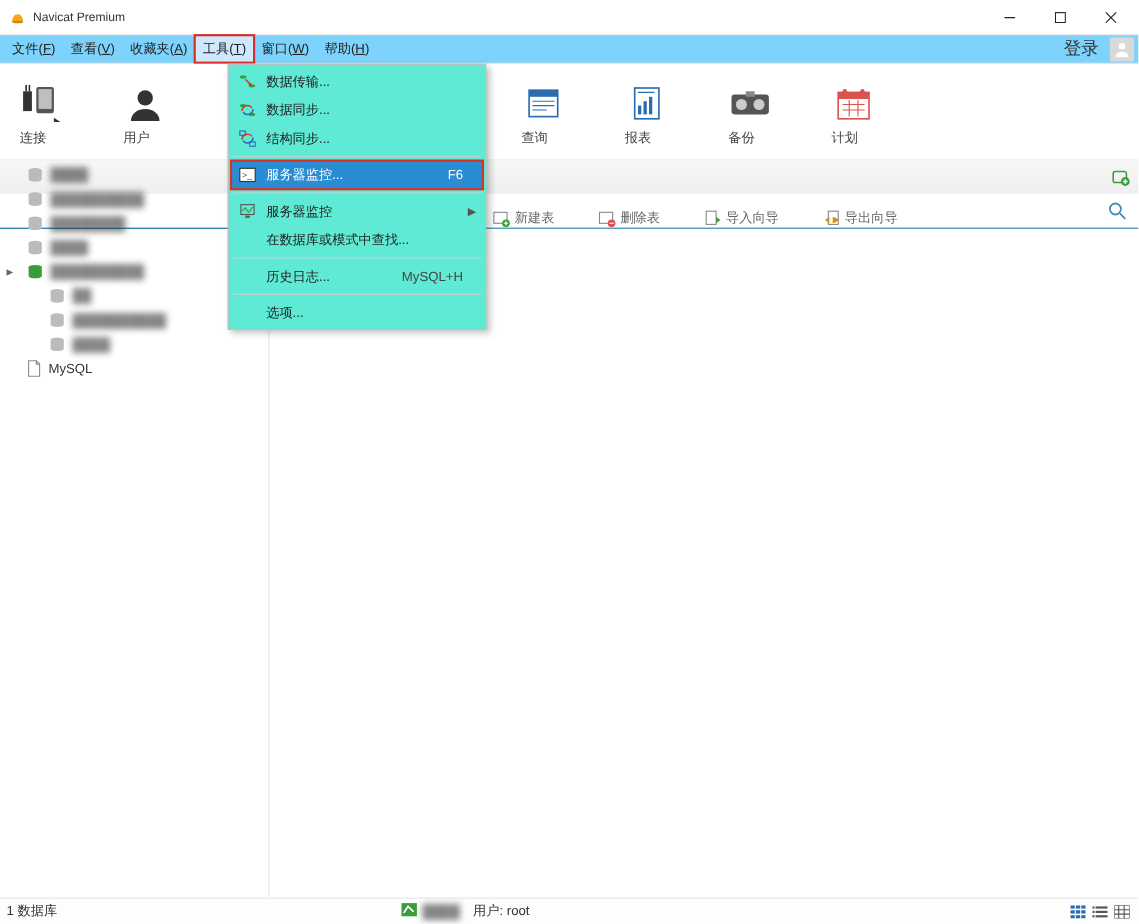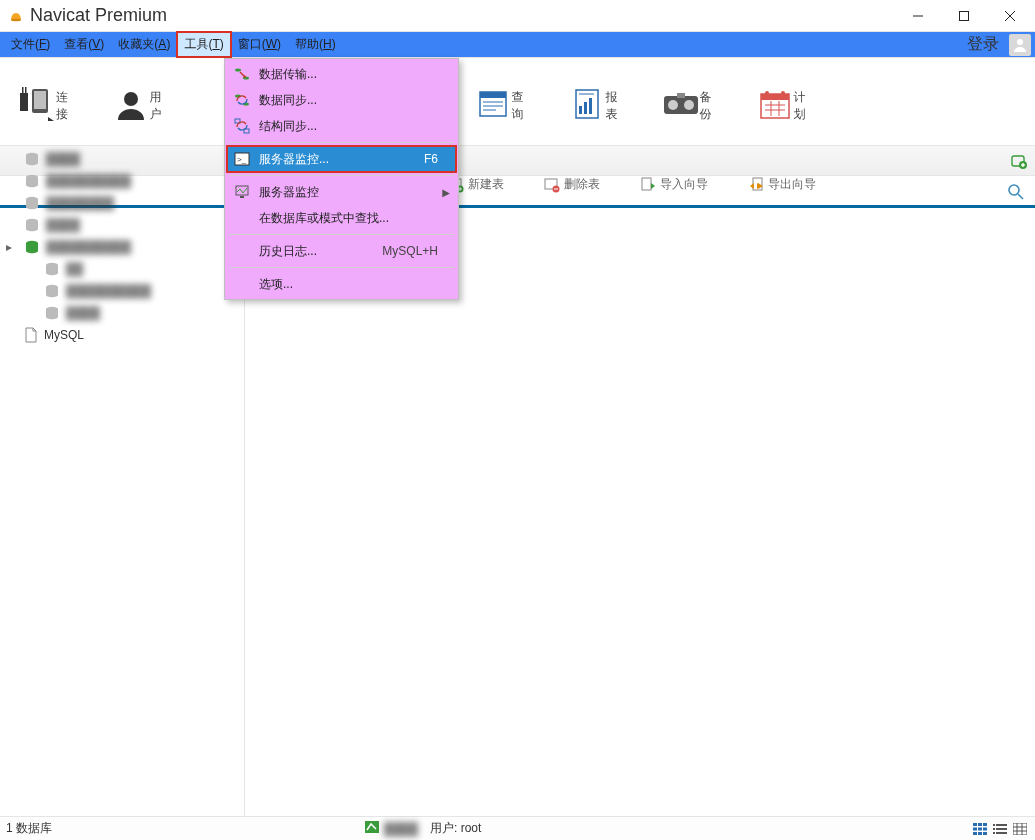--- a/index.html
+++ b/index.html
@@ -1,46 +1,46 @@
 <!DOCTYPE html>
 <html><head>
 <meta charset="utf-8">
 <style>
   * { box-sizing: border-box; margin: 0; padding: 0; font-family: "Microsoft YaHei", "Segoe UI", sans-serif; }
   body { width: 1035px; height: 840px; background: #fff; overflow: hidden; position: relative; font-size: 12px; }
 
   
   .titlebar { height: 32px; display: flex; align-items: center; padding: 0 2px 0 8px; border-bottom: 1px solid #e5e5e5; }
   .titlebar .logo { width: 16px; height: 16px; margin-right: 6px; }
-  .titlebar .title { font-size: 18px; color: #333; flex: 0 0 auto; }
+  .titlebar .title { font-size: 11px; color: #333; flex: 0 0 auto; }
   .titlebar .spacer { flex: 1; }
   .winbtn { width: 46px; height: 32px; display: flex; align-items: center; justify-content: center; color: #222; }
   .winbtn svg { width: 10px; height: 10px; }
 
   
-  .menubar { height: 26px; display: flex; align-items: center; padding: 0 4px; border-bottom: 1px solid #e5e5e5; background: #3b82f6; }
+  .menubar { height: 26px; display: flex; align-items: center; padding: 0 4px; border-bottom: 1px solid #e5e5e5; background: #7dd3fc; }
   .menuitem { padding: 4px 7px; font-size: 12px; color: #222; cursor: default; }
   .menuitem .ul { text-decoration: underline; }
   .menuitem.active { background: #cde8ff; }
   .menuitem.highlight { outline: 2px solid #d93025; outline-offset: -1px; }
   .menubar .spacer { flex: 1; }
   .login { padding: 4px 6px; font-size: 16px; color: #333; }
   .avatar { width: 22px; height: 22px; border-radius: 2px; background: #d9d9d9; display: flex; align-items: center; justify-content: center; margin-left: 4px; }
   .avatar svg { width: 16px; height: 16px; fill: #fff; }
 
   
   .toolbar { height: 88px; display: flex; align-items: center; gap: 34px; padding: 6px 18px 0 18px; border-bottom: 1px solid #e5e5e5; background: #fff; position: relative; }
-  .tool { display: flex; flex-direction: row; align-items: center; width: 60px; cursor: default; }
+  .tool { display: flex; flex-direction: column; width: 60px; cursor: default; }
   .tool .ticon { width: 40px; height: 40px; display: flex; align-items: center; justify-content: center; }
   .tool .tlabel { font-size: 12px; color: #444; margin-top: 2px; }
 
   
   .pathbar { height: 30px; border-bottom: 1px solid #e5e5e5; background: linear-gradient(#f7f7f7,#efefef); display: flex; align-items: center; position: relative; }
   .pathbar .newtab { position: absolute; right: 6px; top: 5px; width: 20px; height: 20px; display:flex; align-items:center; justify-content:center;}
-  .actionbar { height: 32px; border-bottom: 3px solid #0369a1; background: #fff; display: flex; align-items: flex-start; gap: 16px; padding-left: 248px; position: relative; }
+  .actionbar { height: 32px; border-bottom: 1px solid #0369a1; background: #fff; display: flex; align-items: flex-end; gap: 16px; padding-left: 248px; position: relative; }
   .actionitem { display: flex; align-items: center; gap: 4px; font-size: 12px; color: #666; margin-left: 24px; }
   .actionitem .aicon { width: 16px; height: 16px; }
   .actionbar .search { position: absolute; right: 10px; top: 7px; width: 18px; height: 18px; }
 
   
   .body { position: absolute; left: 0; top: 208px; right: 0; bottom: 24px; display: flex; }
   .sidebar { width: 245px; border-right: 1px solid #e5e5e5; padding: 4px 0; position: relative; }
   .tree { position: absolute; left: 0; top: -60px; right: 0; }
   .treerow { display: flex; align-items: center; height: 22px; padding-left: 24px; gap: 6px; font-size: 12px; color: #333; }
   .treerow.indent { padding-left: 44px; }
@@ -51,21 +51,21 @@
   .content { flex: 1; background: #fff; }
 
   
   .statusbar { position: absolute; left: 0; right: 0; bottom: 0; height: 24px; border-top: 1px solid #e5e5e5; background: #fdfdfd; display: flex; align-items: center; font-size: 12px; color: #333; padding: 0 6px; gap: 12px; }
   .statusbar .sseg { display: flex; align-items: center; gap: 4px; }
   .statusbar .spacer { flex: 1; }
   .viewbtns { display: flex; gap: 2px; }
   .viewbtn { width: 18px; height: 16px; display: flex; align-items: center; justify-content: center; }
 
   
-  .dropdown { position: absolute; left: 207px; top: 58px; width: 235px; background: #f0abfc; border: 1px solid #bfbfbf; box-shadow: 3px 3px 6px rgba(0,0,0,0.25); z-index: 100; padding: 2px; margin-left: 17px; }
+  .dropdown { position: absolute; left: 207px; top: 58px; width: 235px; background: #5eead4; border: 1px solid #bfbfbf; box-shadow: 3px 3px 6px rgba(0,0,0,0.25); z-index: 100; padding: 2px; }
   .ddrow { display: flex; align-items: center; height: 26px; padding: 0 18px 0 32px; font-size: 12px; color: #222; position: relative; cursor: default; }
   .ddrow .ddicon { position: absolute; left: 6px; width: 18px; height: 18px; display:flex; align-items:center; justify-content:center; }
   .ddrow .ddshort { margin-left: auto; color: #444; }
   .ddrow .ddarrow { position: absolute; right: 6px; font-size: 10px; color: #555; }
   .ddrow.sel { background: #2a8dd4; color: #fff; }
   .ddrow.sel .ddshort { color: #fff; }
   .ddrow.highlight { outline: 2px solid #d93025; outline-offset: -1px; }
   .ddsep { height: 1px; background: #d0d0d0; margin: 3px 2px; }
 
   

